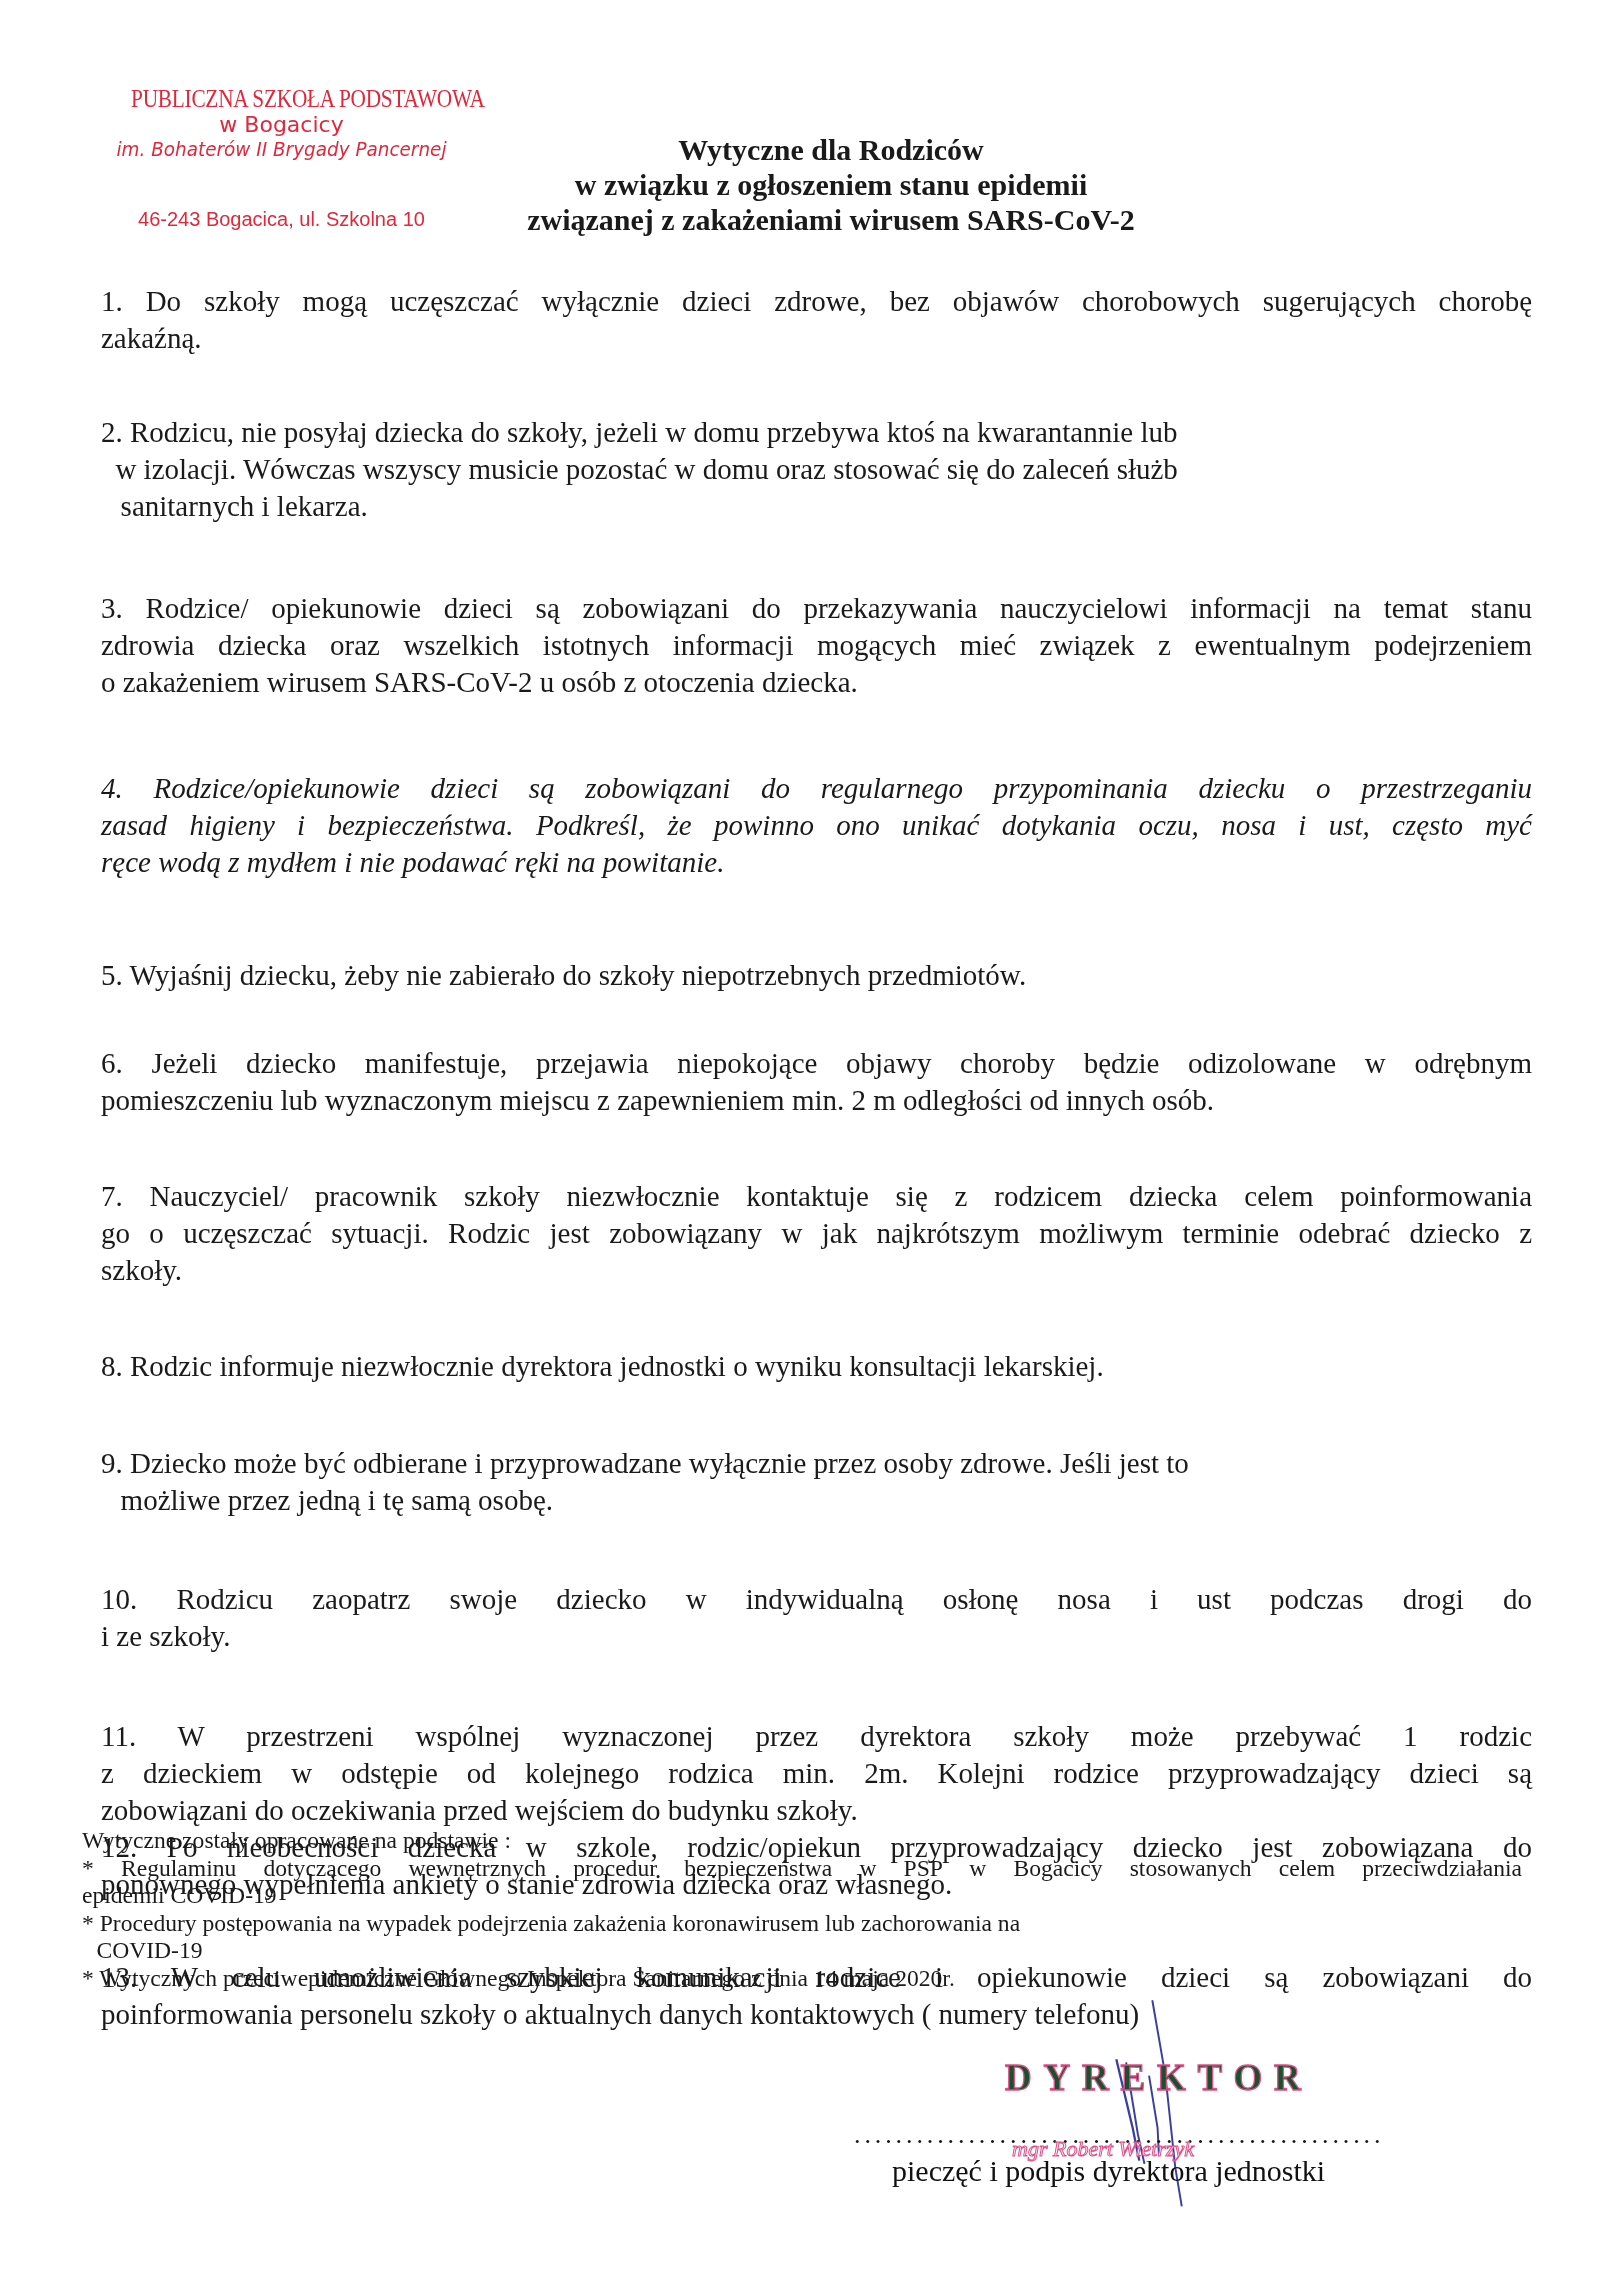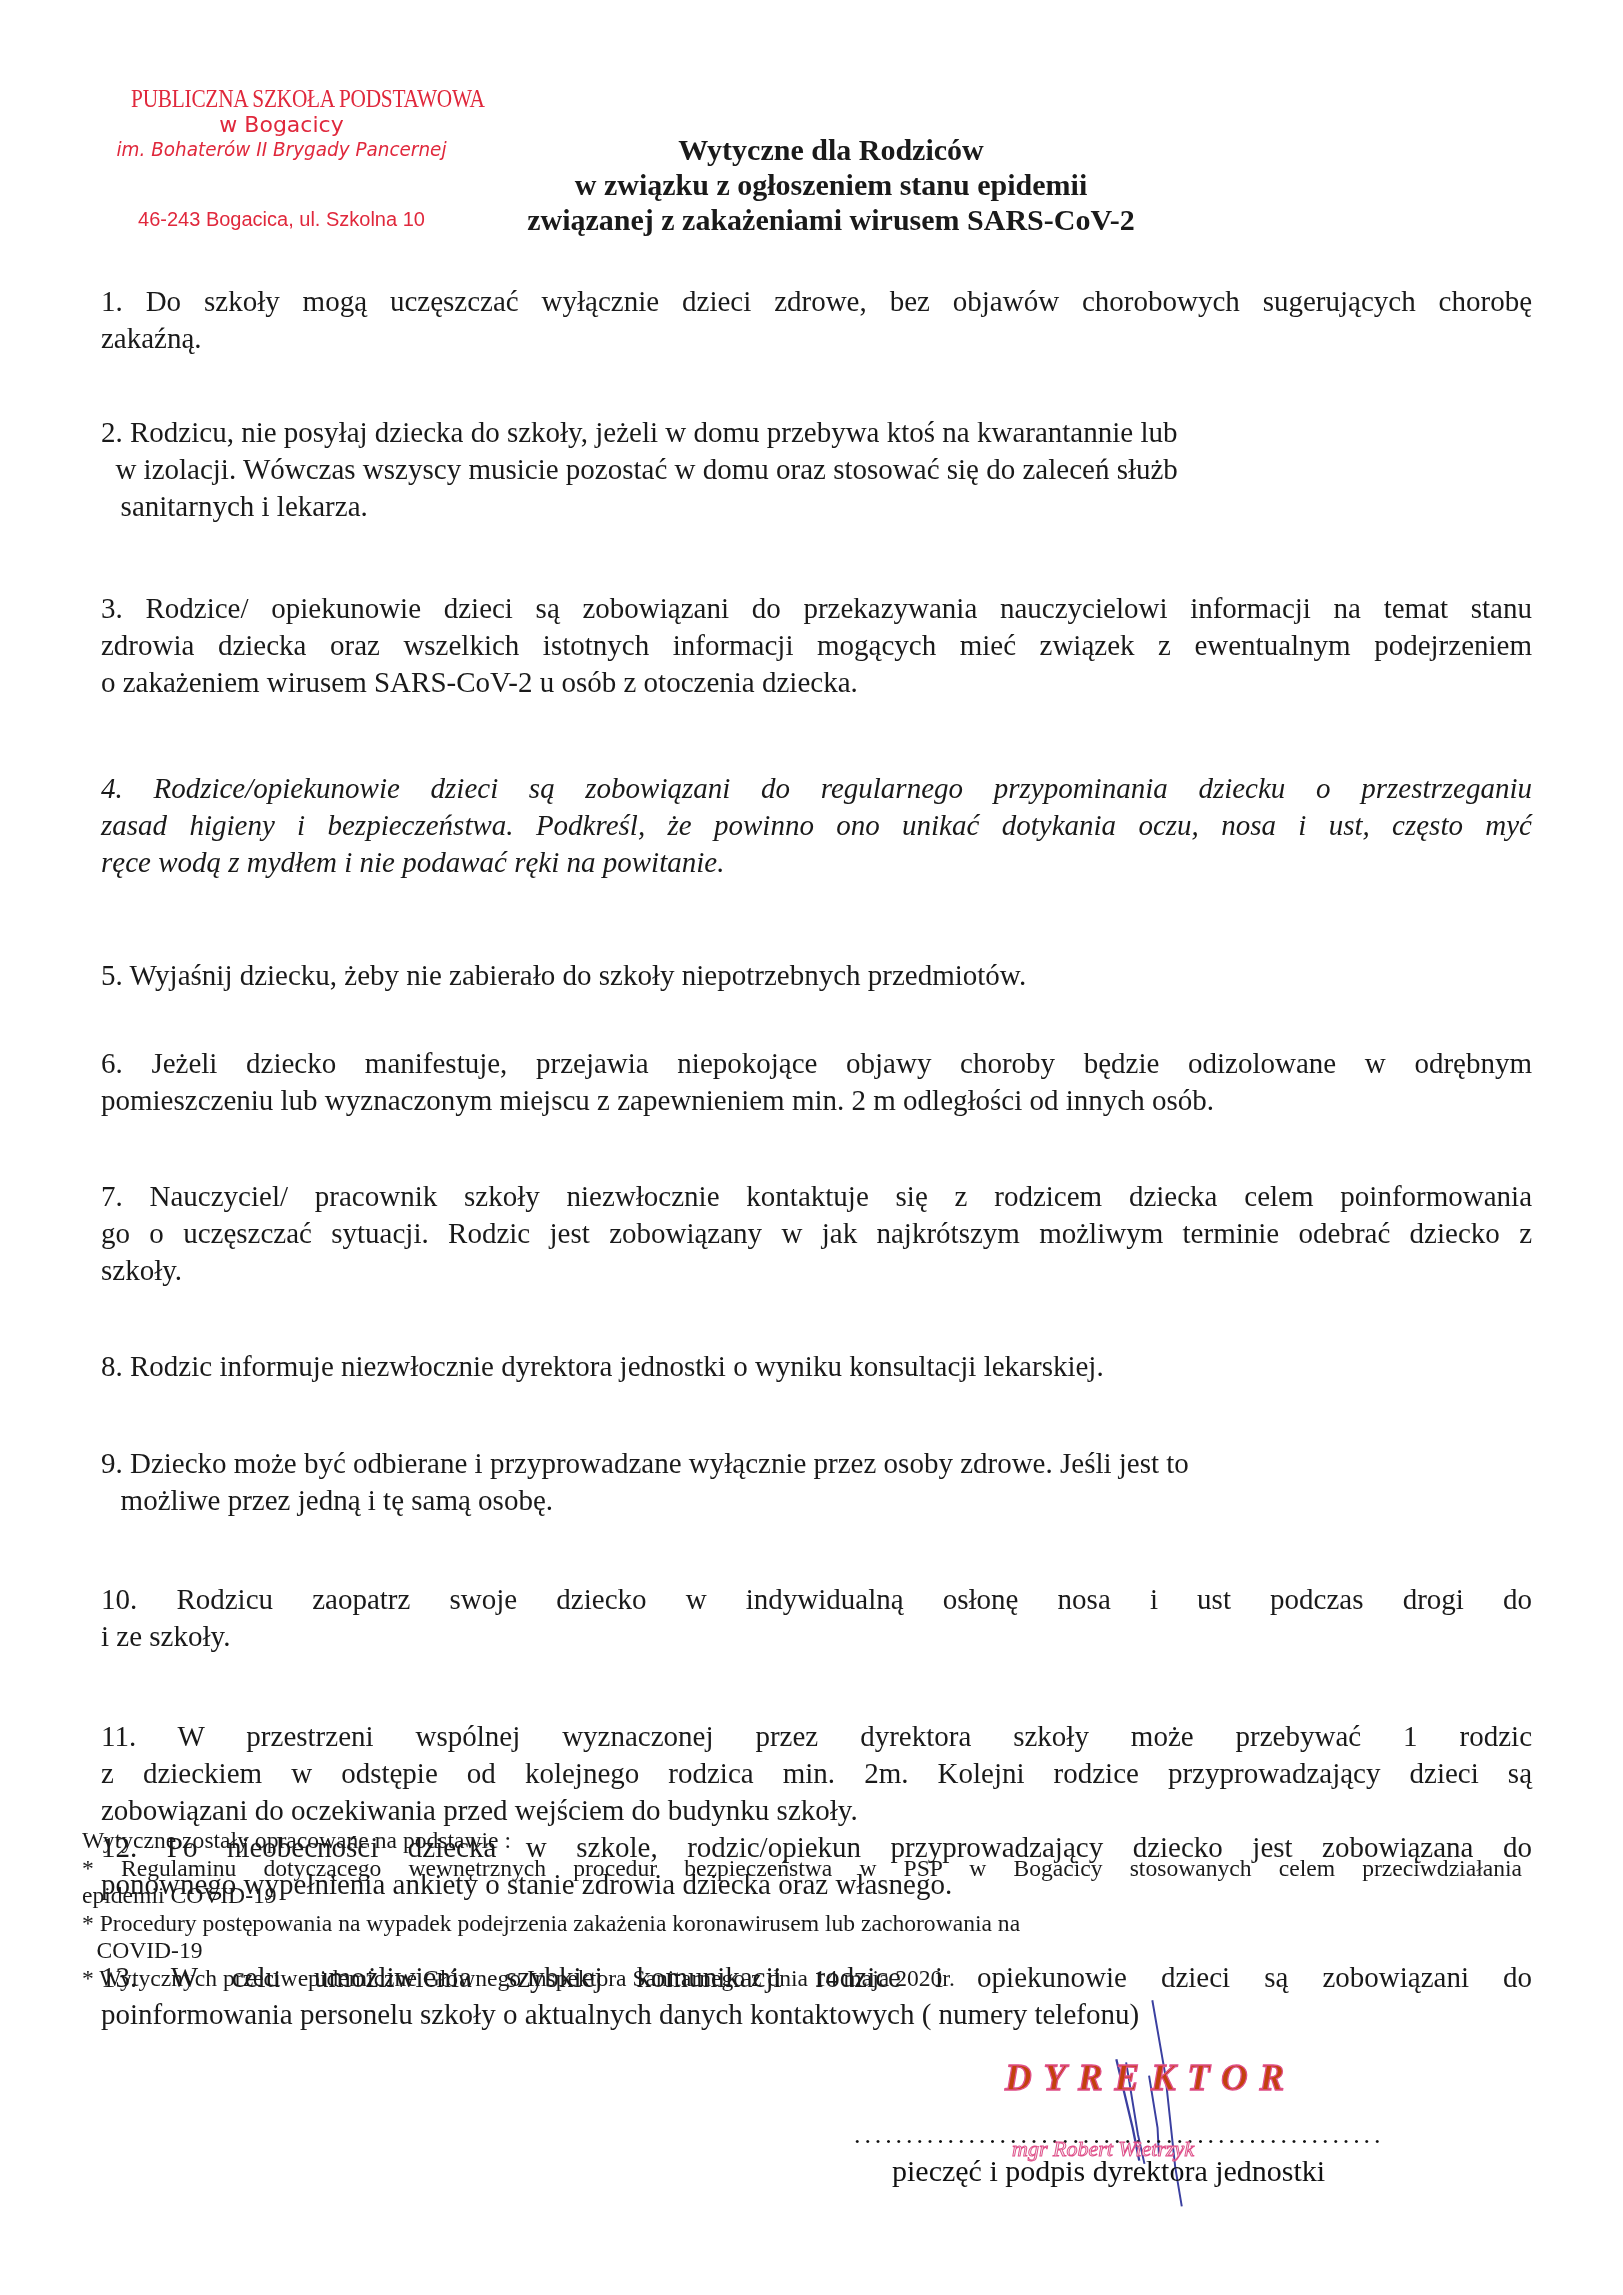--- a/index.html
+++ b/index.html
@@ -104,22 +104,21 @@
   .footer-notes .note-cont { display: block; padding-left: 14.4px; }
   .footer-notes .note-j { display:block; text-align: justify; text-align-last: justify; }
   .stamp-dyrektor {
     position: absolute;
     left: 1005px;
     top: 2056px;
     font-family: "Liberation Serif", serif;
     font-weight: bold;
     font-size: 37px;
     letter-spacing: 11.8px;
-    color: #c2410c;
-    font-style: italic;
+    color: #14532d;
     -webkit-text-stroke: 1.3px #e0508a;
   }
   .dots {
     position: absolute;
     left: 854px;
     top: 2120px;
     font-size: 26px;
     letter-spacing: 3.9px;
     color: #111;
     white-space: nowrap;

